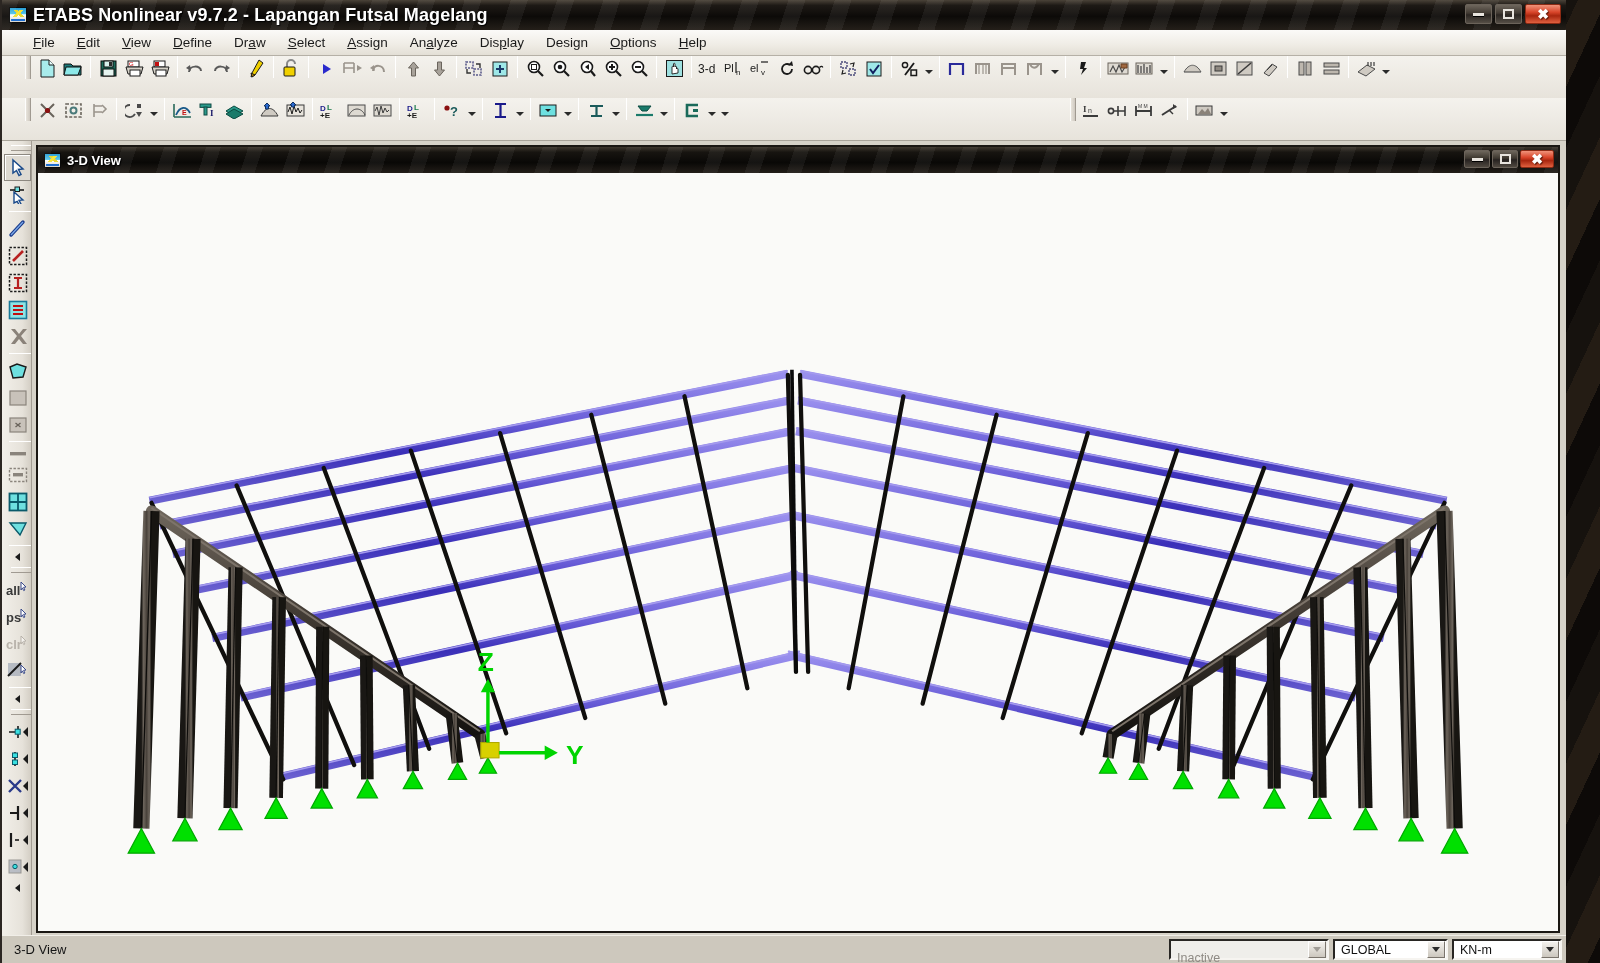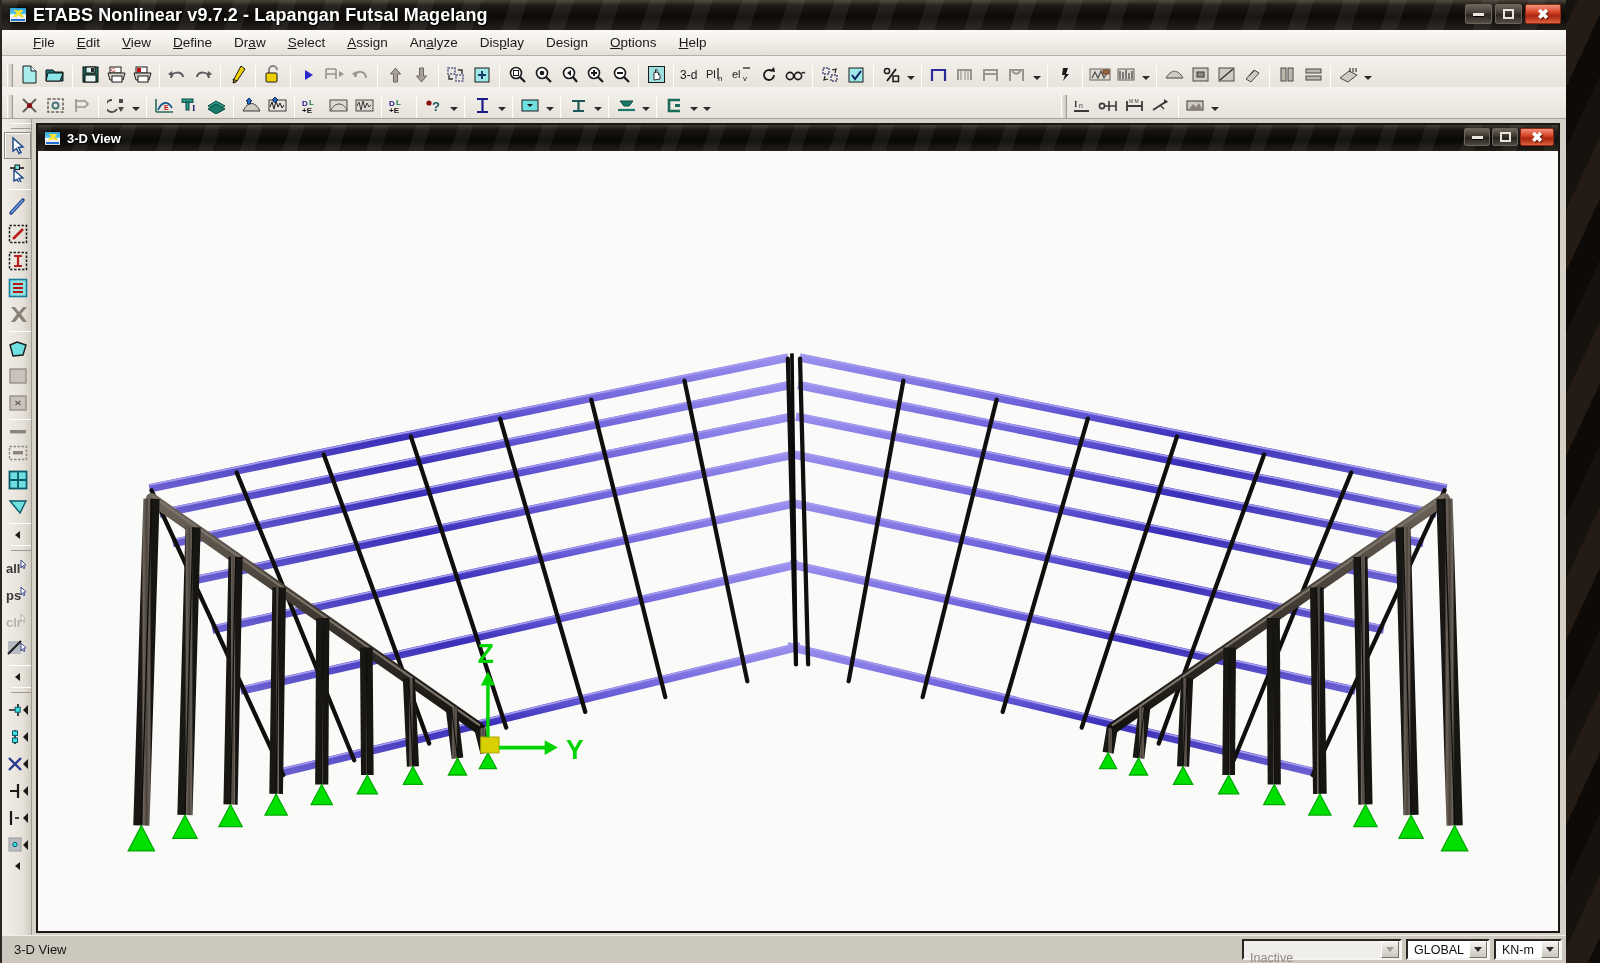--- a/index.html
+++ b/index.html
@@ -109,24 +109,24 @@
   .menu-item u { text-decoration: underline; }
 
   
   #toolbars {
     flex: 0 0 62px;
     background: #ece9e2;
     border-bottom: 1px solid #a9a49a;
     display: flex; flex-direction: column;
   }
   .toolbar-row {
-    height: 31px;
-    display: flex; align-items: flex-end;
+    height: 42px;
+    display: flex; align-items: flex-start;
     background: linear-gradient(180deg, #f4f2ed 0%, #e7e3db 100%);
-    padding-left: 2px;
+    padding-left: 20px;
   }
   .grip {
     width: 6px; height: 23px; margin: 0 3px;
     border-left: 1px solid #fdfdfc; border-right: 1px solid #a09a91;
     background: linear-gradient(90deg, #e8e4dc, #cfc9c0);
     flex: 0 0 auto;
   }
   .tsep { width: 1px; height: 22px; margin: 0 4px; background: #a8a29a; border-right: 1px solid #fff; flex: 0 0 auto; }
   .tbtn {
     width: 26px; height: 25px;
@@ -267,22 +267,22 @@
     border: 1px solid #fff; border-right-color: #7a746c; border-bottom-color: #7a746c;
     display: flex; align-items: center; justify-content: center;
     flex: 0 0 18px;
   }
   .sb-arrow::after {
     content: ""; border-left: 4px solid transparent; border-right: 4px solid transparent;
     border-top: 5px solid #2a2a2a;
   }
   .sb-combo.dim .sb-arrow::after { border-top-color: #a09c96; }
   #cb-inactive { width: 160px; }
-  #cb-global   { width: 84px; }
-  #cb-units    { width: 68px; }
+  #cb-global   { width: 115px; }
+  #cb-units    { width: 110px; }
 </style>
 </head>
 <body>
 
 <div id="desktop"></div>
 
 <div id="app-window">
 
   <div id="titlebar">
     <div class="app-icon"></div>

